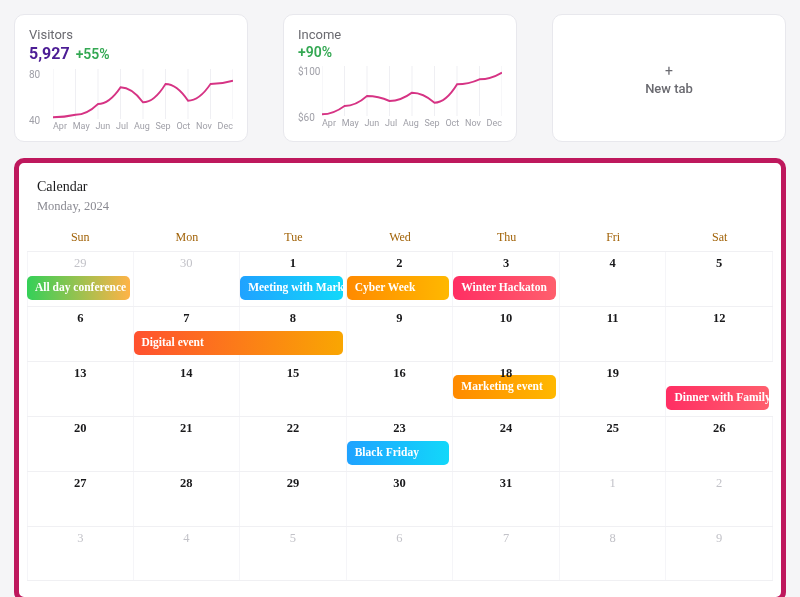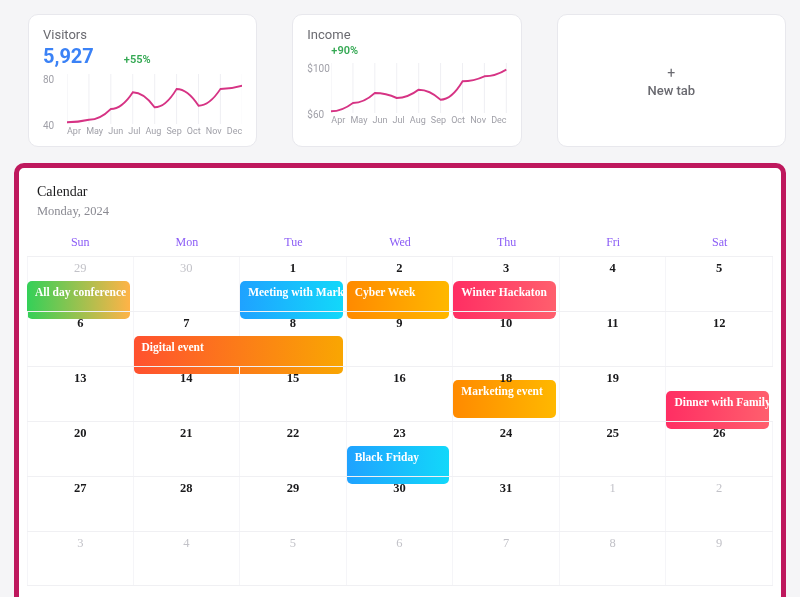--- a/index.html
+++ b/index.html
@@ -6,50 +6,49 @@
   body {
     font-family: -apple-system, BlinkMacSystemFont, "Segoe UI", Roboto, sans-serif;
     background: #f5f5f7;
     width: 800px;
     height: 597px;
     overflow: hidden;
   }
   .cards-row {
     display: flex;
     gap: 35px;
-    padding: 14px 14px 0 28px;
+    padding: 14px 14px 0 14px;
   }
   .card {
     background: #fff;
     border: 1px solid #e8e8ed;
     border-radius: 10px;
     padding: 12px 14px 10px 14px;
     flex: 1;
   }
   .stat-title {
     font-size: 13px;
     color: #6a6a70;
     margin-bottom: 2px;
   }
   .stat-val-row {
     display: flex;
     align-items: baseline;
     gap: 6px;
     margin-bottom: 6px;
   }
   .stat-value {
-    font-size: 20px;
+    font-size: 16px;
     font-weight: 700;
-    color: #3b82f6;
+    color: #4c1d95;
   }
   .stat-delta {
-    font-size: 11px;
+    font-size: 14px;
     font-weight: 600;
     color: #34a853;
-    margin-left: 24px;
   }
   .chart-area {
     position: relative;
     height: 62px;
   }
   .y-labels {
     position: absolute;
     left: 0;
     top: 0;
     bottom: 5px;
@@ -114,21 +113,21 @@
     color: #8a8a92;
     margin-top: 4px;
     padding-left: 10px;
     margin-bottom: 10px;
   }
   .dow-row {
     display: grid;
     grid-template-columns: repeat(7, 1fr);
     text-align: center;
     font-size: 12px;
-    color: #8b5cf6;
+    color: #a16207;
     padding: 6px 0;
   }
   .weeks { }
   .week {
     display: grid;
     grid-template-columns: repeat(7, 1fr);
     position: relative;
     height: 55px;
     border-top: 1px solid #f0f0f3;
   }
@@ -144,21 +143,21 @@
   .daycell:first-child { border-left: 1px solid #f5f5f8; }
   .daycell.out { color: #c2c2c8; font-weight: 500; }
   .evlayer {
     position: absolute;
     left: 0; right: 0; top: 22px; bottom: 2px;
     pointer-events: none;
   }
   .ev {
     position: absolute;
     top: 2px;
-    height: 38px;
+    height: 24px;
     border-radius: 5px;
     color: #fff;
     font-size: 11.5px;
     font-weight: 600;
     line-height: 22px;
     padding: 0 8px;
     white-space: nowrap;
     overflow: hidden;
     pointer-events: auto;
     cursor: pointer;

